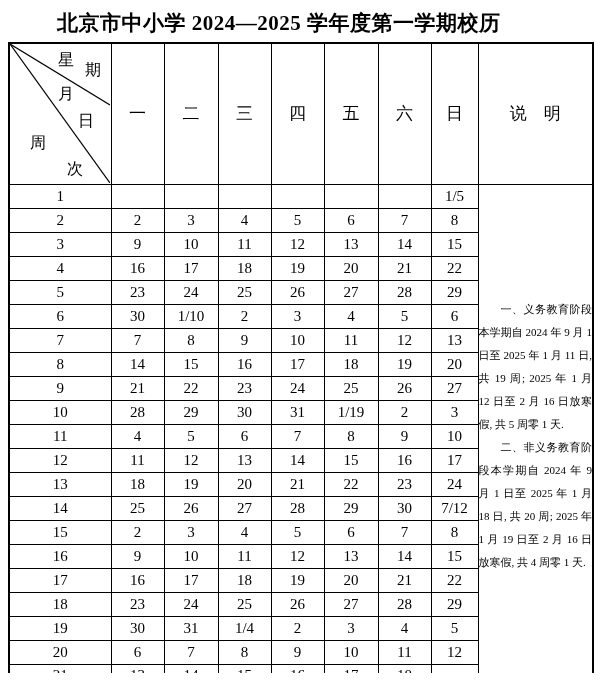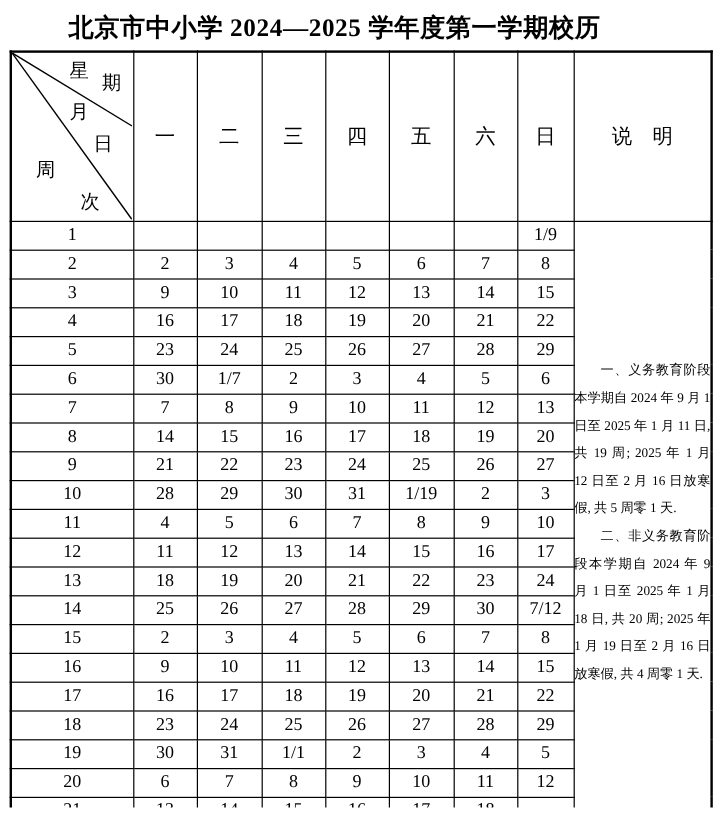--- a/index.html
+++ b/index.html
@@ -117,21 +117,21 @@
     </thead>
     <tbody id="cal-body">
         <tr>
           <td class="week">1</td>
           <td></td>
           <td></td>
           <td></td>
           <td></td>
           <td></td>
           <td></td>
-          <td>1/9</td>
+          <td>1/5</td>
           <td class="note" rowspan="21">
             <p>一、义务教育阶段本学期自 2024 年 9 月 1 日至 2025 年 1 月 11 日, 共 19 周; 2025 年 1 月 12 日至 2 月 16 日放寒假, 共 5 周零 1 天.</p>
             <p>二、非义务教育阶段本学期自 2024 年 9 月 1 日至 2025 年 1 月 18 日, 共 20 周; 2025 年 1 月 19 日至 2 月 16 日放寒假, 共 4 周零 1 天.</p>
           </td>
         </tr>
         <tr>
           <td class="week">2</td>
           <td>2</td>
           <td>3</td>
           <td>4</td>
@@ -166,21 +166,21 @@
           <td>24</td>
           <td>25</td>
           <td>26</td>
           <td>27</td>
           <td>28</td>
           <td>29</td>
         </tr>
         <tr>
           <td class="week">6</td>
           <td>30</td>
-          <td>1/7</td>
+          <td>1/10</td>
           <td>2</td>
           <td>3</td>
           <td>4</td>
           <td>5</td>
           <td>6</td>
         </tr>
         <tr>
           <td class="week">7</td>
           <td>7</td>
           <td>8</td>
@@ -297,21 +297,21 @@
           <td>25</td>
           <td>26</td>
           <td>27</td>
           <td>28</td>
           <td>29</td>
         </tr>
         <tr>
           <td class="week">19</td>
           <td>30</td>
           <td>31</td>
-          <td>1/1</td>
+          <td>1/4</td>
           <td>2</td>
           <td>3</td>
           <td>4</td>
           <td>5</td>
         </tr>
         <tr>
           <td class="week">20</td>
           <td>6</td>
           <td>7</td>
           <td>8</td>

